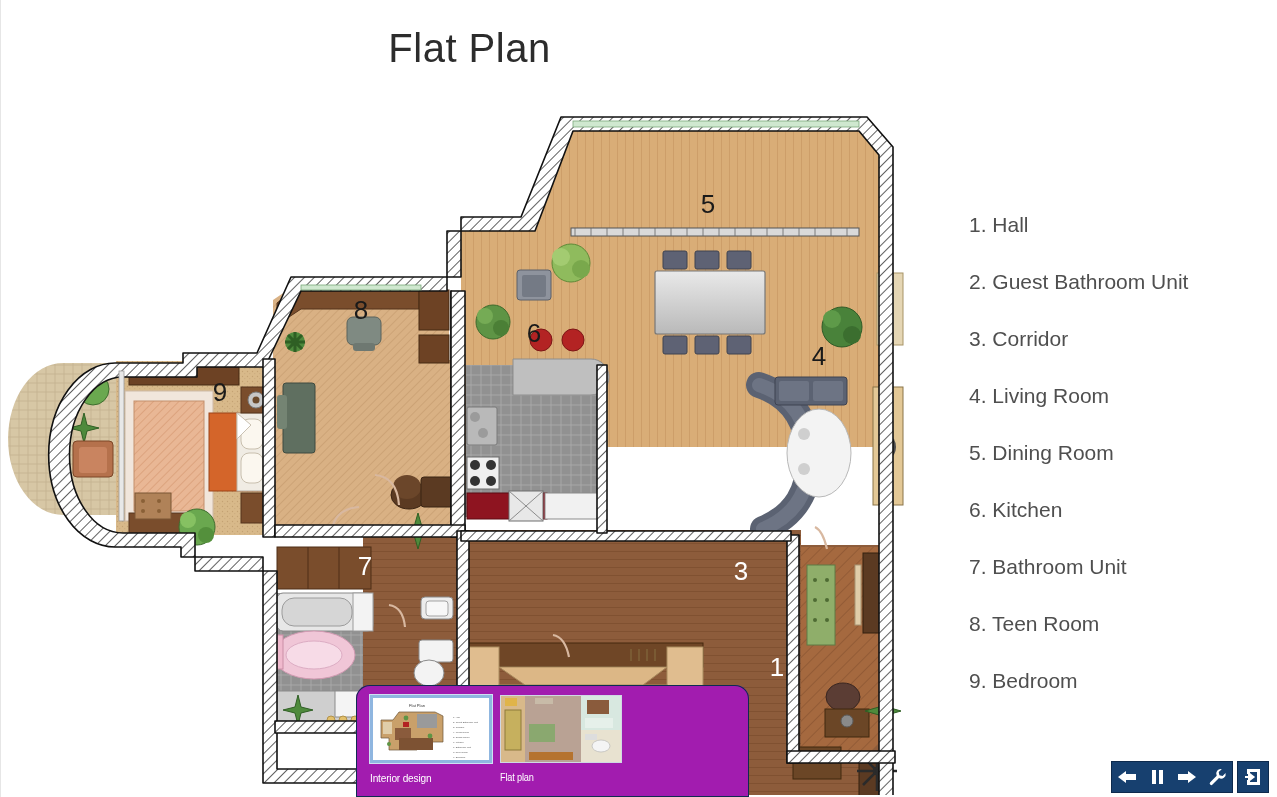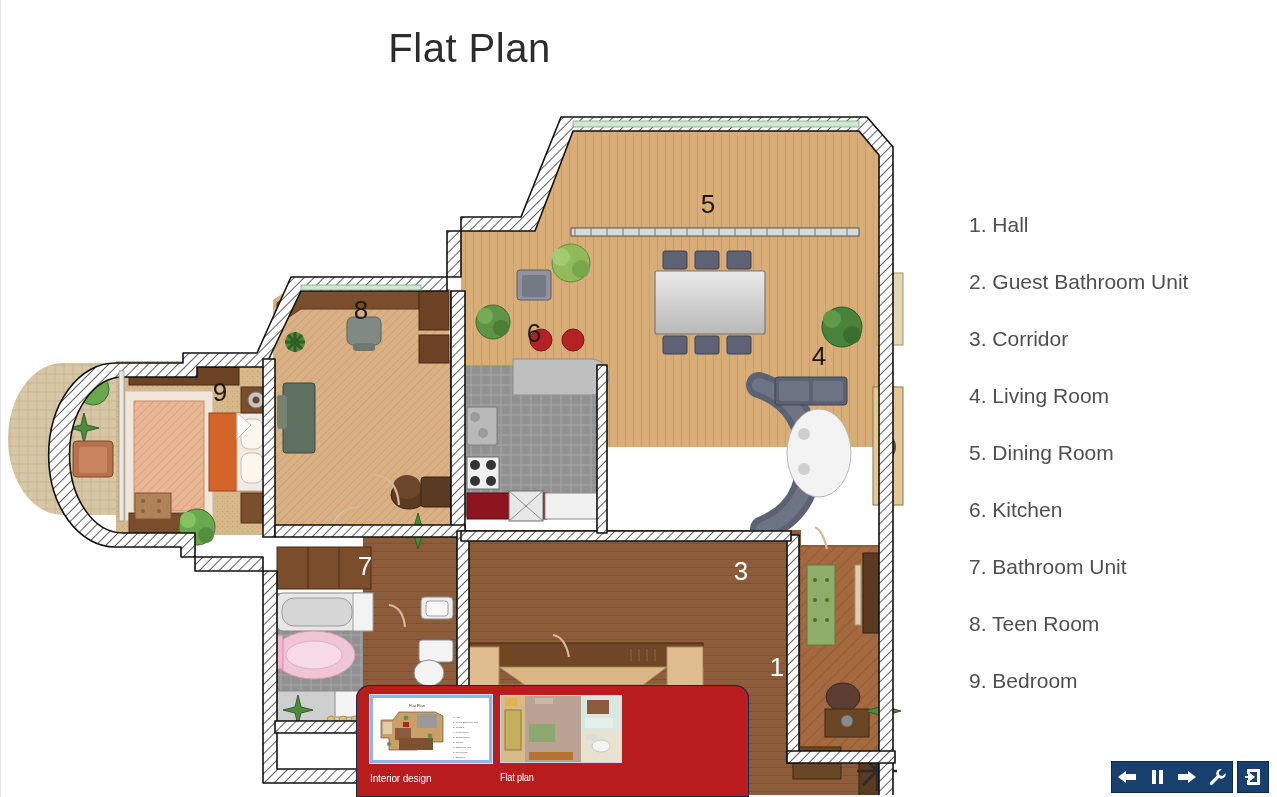--- a/index.html
+++ b/index.html
@@ -43,21 +43,21 @@
     font-family:"Liberation Sans",sans-serif;
     font-size:26px;font-weight:400;
     text-anchor:middle;dominant-baseline:middle;
   }
   .rm-dark{fill:#1a1a1a;}
   .rm-light{fill:#ffffff;}
 
   
   #thumbstrip{
     position:absolute;left:355px;top:685px;width:393px;height:112px;
-    background:#b91c1c;
+    background:#a21caf;
     border-radius:14px 14px 0 0;
     box-shadow:0 0 0 1px #0e2b52 inset;
   }
   #thumbs{
     position:absolute;left:14px;top:10px;display:flex;gap:8px;
   }
   .thumb{width:122px;}
   .thumb-img{
     width:122px;height:68px;background:#ffffff;
     border:1px solid #cfd8e4;box-sizing:border-box;

